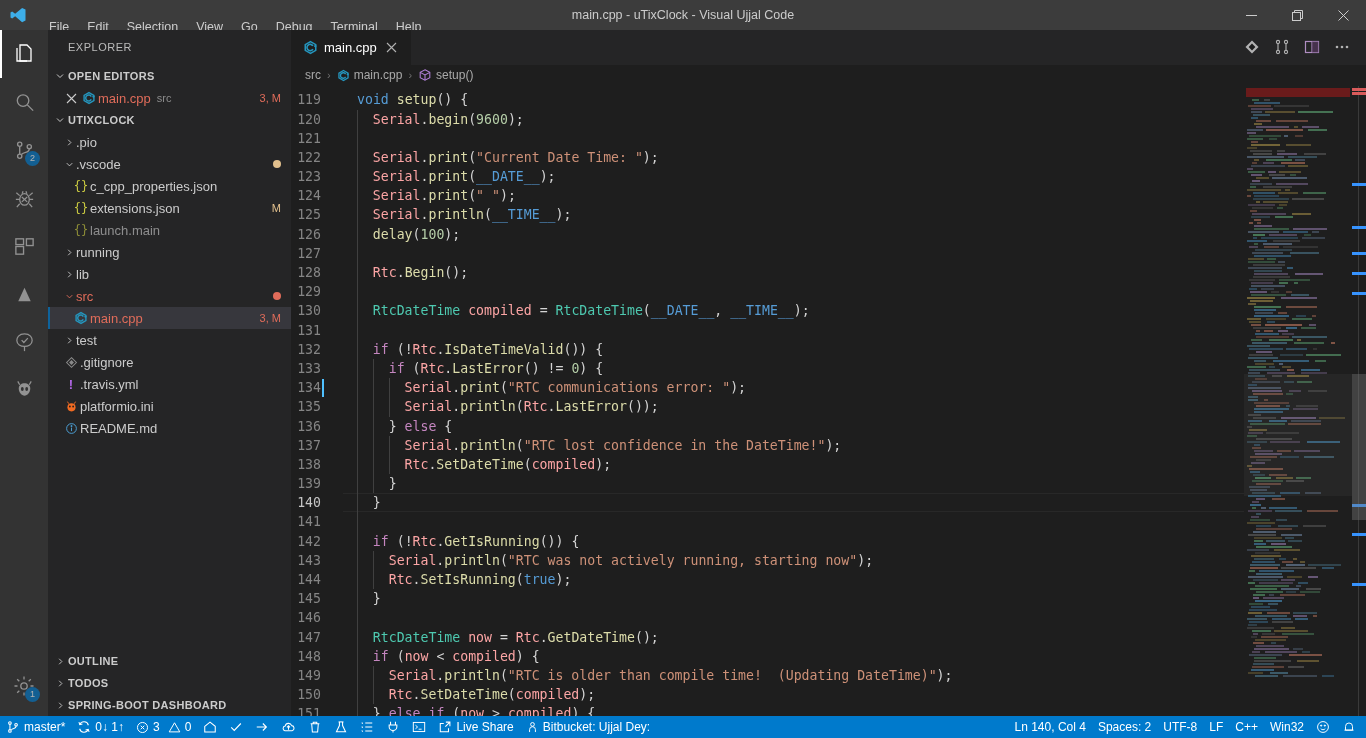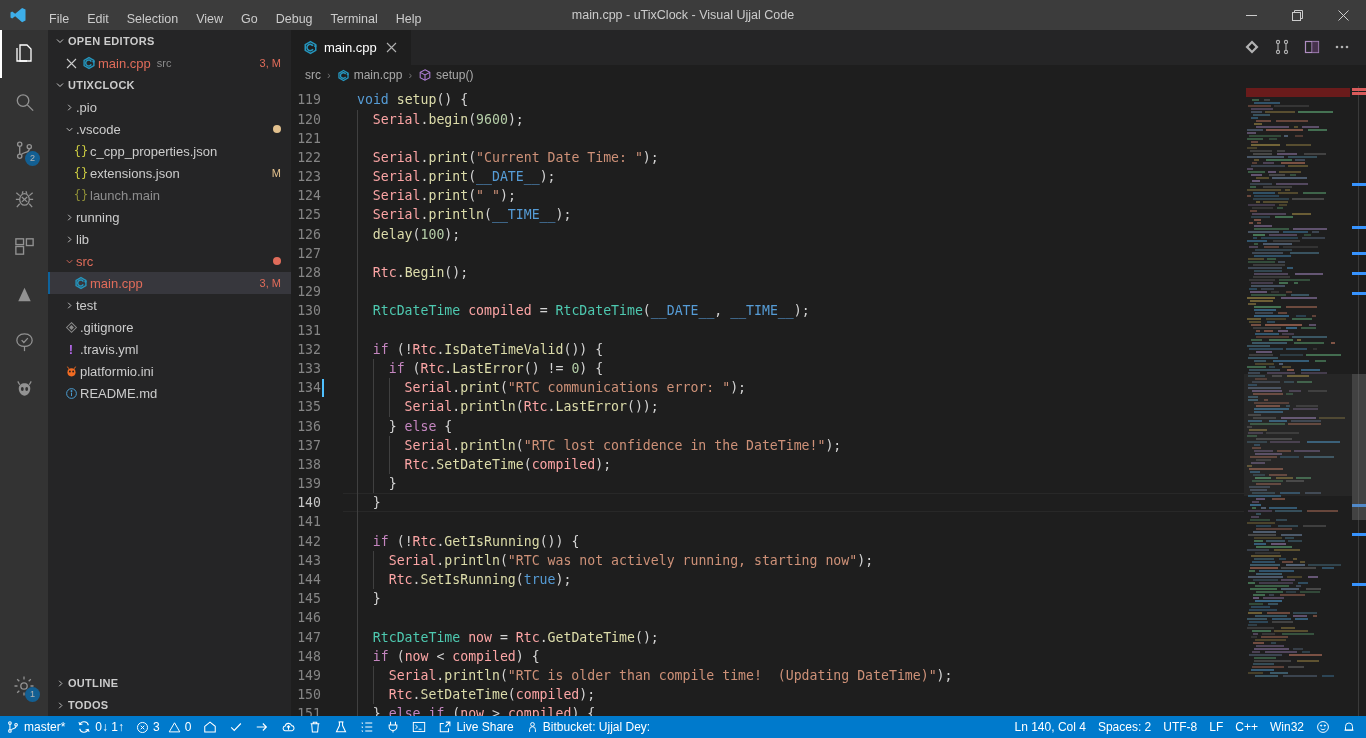--- a/index.html
+++ b/index.html
@@ -13,21 +13,21 @@
   .app { position: relative; width: 1366px; height: 738px; display: flex; flex-direction: column; }
 
   
   .titlebar {
     height: 30px; background: #3c3c3c; display: flex; align-items: center;
     flex: 0 0 30px; position: relative; color: #cccccc; font-size: 12px;
   }
   .vs-logo { width: 36px; height: 30px; display: flex; align-items: center; justify-content: center; }
   .menu { display: flex; align-items: center; height: 30px; margin-left: 4px; }
   .menu-item {
-    padding: 4px 9px; height: 30px; line-height: 30px; font-size: 12.5px;
+    padding: 12px 9px; height: 30px; line-height: 30px; font-size: 12.5px;
     color: #cccccc; cursor: default; white-space: nowrap;
   }
   .title-center {
     position: absolute; left: 0; right: 0; text-align: center;
     font-size: 12.5px; color: #cccccc; pointer-events: none;
   }
   .win-controls { margin-left: auto; display: flex; height: 30px; z-index: 2; }
   .win-btn { width: 46px; height: 30px; display: flex; align-items: center; justify-content: center; }
 
   
@@ -299,20 +299,21 @@
           <svg width="24" height="24" viewBox="0 0 24 24" fill="none" stroke="#cccccc" stroke-width="1.3">
             <circle cx="12" cy="12" r="3.2"></circle>
             <path d="M12 2.5 v3 M12 18.5 v3 M2.5 12 h3 M18.5 12 h3 M5.2 5.2 l2.1 2.1 M16.7 16.7 l2.1 2.1 M18.8 5.2 l-2.1 2.1 M7.3 16.7 l-2.1 2.1"></path>
           </svg>
         </span>
         <span class="badge">1</span>
       </div>
     </div>
 
     <div class="sidebar">
+      <div class="sb-title">EXPLORER</div>
 
       <div class="section-header">
         <span class="chev">
           <svg width="12" height="12" viewBox="0 0 16 16" fill="none" stroke="#cccccc" stroke-width="1.3">
               <path d="M4 6 L8 10 L12 6"></path>
             </svg>
         </span>
         <span>OPEN EDITORS</span>
       </div>
 
@@ -477,20 +478,28 @@
           </span>
           <span>OUTLINE</span>
         </div>
         <div class="section-header">
           <span class="chev">
             <svg width="11" height="11" viewBox="0 0 16 16" fill="none" stroke="#cccccc" stroke-width="1.3">
                 <path d="M6 4 L10 8 L6 12"></path>
               </svg>
           </span>
           <span>TODOS</span>
+        </div>
+        <div class="section-header">
+          <span class="chev">
+            <svg width="11" height="11" viewBox="0 0 16 16" fill="none" stroke="#cccccc" stroke-width="1.3">
+                <path d="M6 4 L10 8 L6 12"></path>
+              </svg>
+          </span>
+          <span>SPRING-BOOT DASHBOARD</span>
         </div>
       </div>
     </div>
 
     <div class="editor-area">
 
       <div class="tabsbar">
         <div class="tab">
           <span>
             <svg width="15" height="15" viewBox="0 0 16 16">

